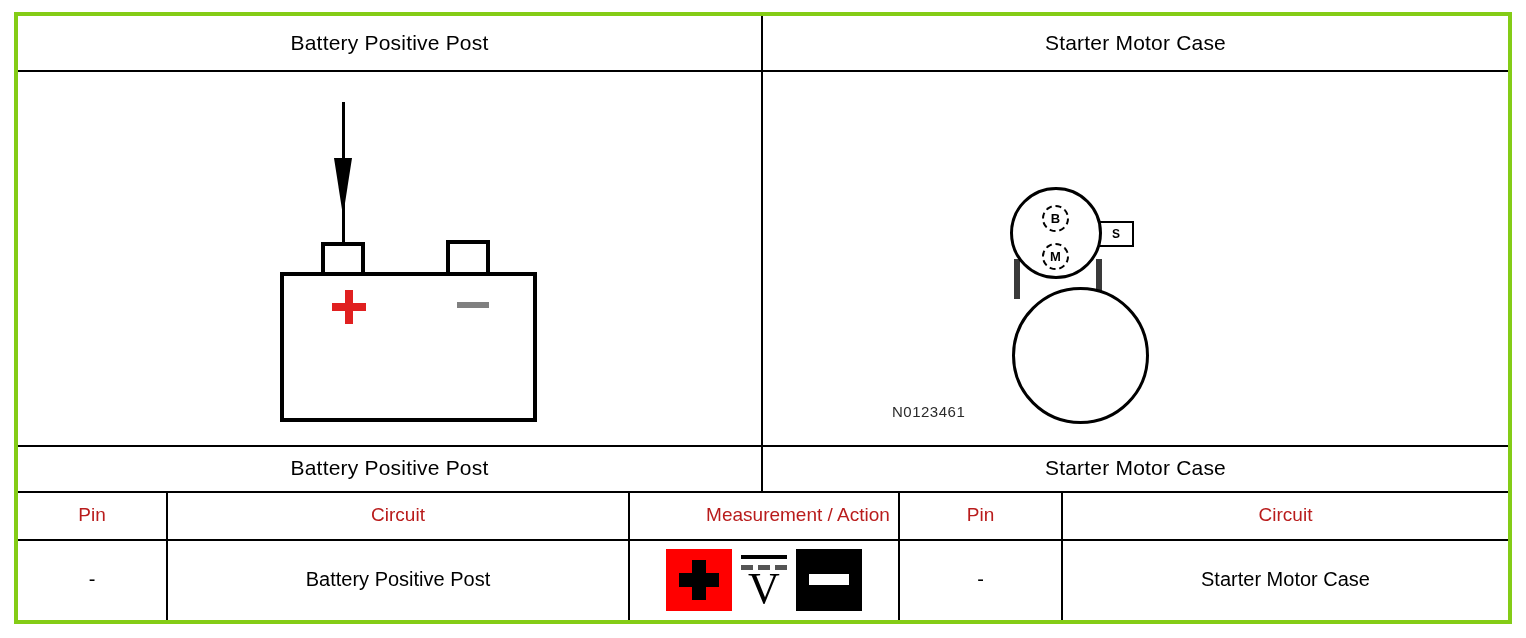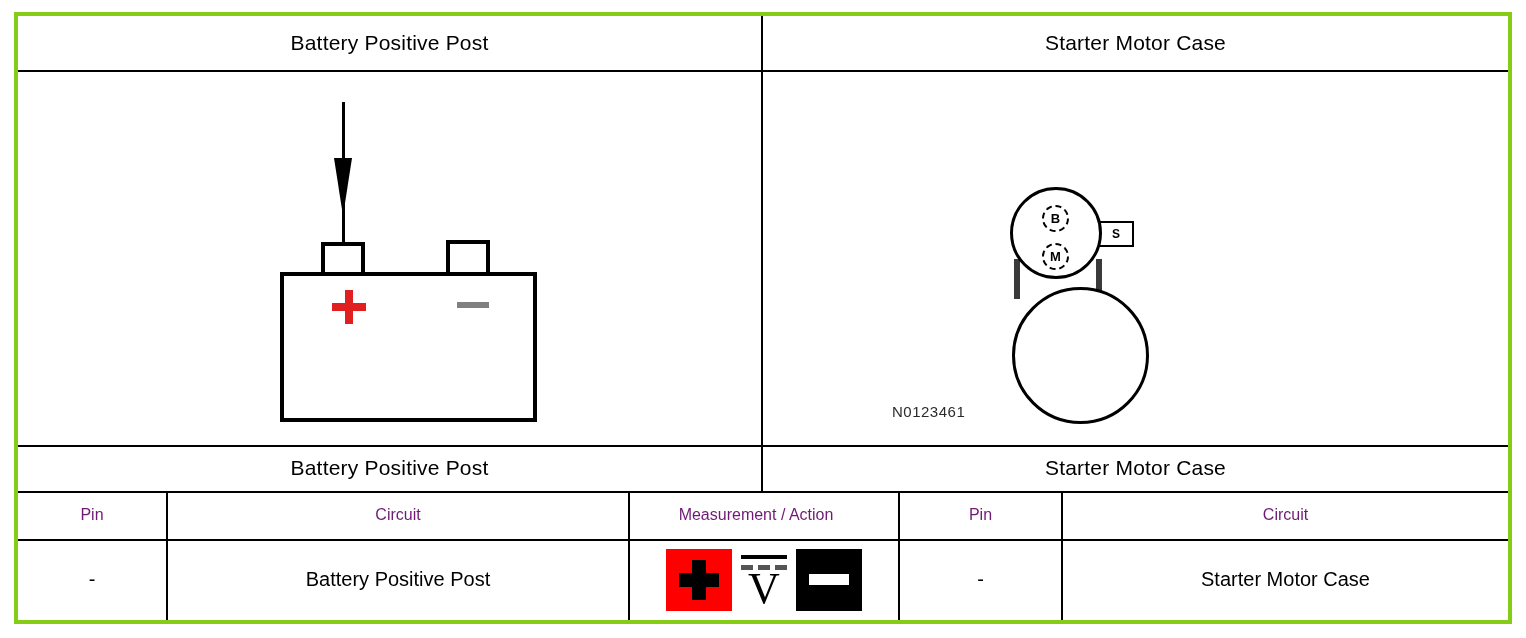--- a/index.html
+++ b/index.html
@@ -55,22 +55,22 @@
     font-size: 21px;
     letter-spacing: 0.2px;
     color: #000000;
     white-space: nowrap;
   }
   .col-head {
     position: absolute;
     display: flex;
     align-items: center;
     justify-content: center;
-    font-size: 16px;
-    color: #701a75;
+    font-size: 19px;
+    color: #b91c1c;
     white-space: nowrap;
   }
   .data-cell {
     position: absolute;
     display: flex;
     align-items: center;
     justify-content: center;
     font-size: 20px;
     color: #000000;
     white-space: nowrap;
@@ -377,21 +377,21 @@
     <div class="hdr-cell" style="left:745px; top:429px; width:745px; height:46px;">
       <span>Starter Motor Case</span>
     </div>
 
     <div class="col-head" style="left:0; top:475px; width:148px; height:48px;">
       <span>Pin</span>
     </div>
     <div class="col-head" style="left:150px; top:475px; width:460px; height:48px;">
       <span>Circuit</span>
     </div>
-    <div class="col-head" style="left:604px; top:475px; width:268px; height:48px;align-items:center;">
+    <div class="col-head" style="left:646px; top:475px; width:268px; height:48px;align-items:center;">
       <span>Measurement / Action</span>
     </div>
     <div class="col-head" style="left:882px; top:475px; width:161px; height:48px;">
       <span>Pin</span>
     </div>
     <div class="col-head" style="left:1045px; top:475px; width:445px; height:48px;">
       <span>Circuit</span>
     </div>
 
     <div class="data-cell" style="left:0; top:523px; width:148px; height:81px;">

